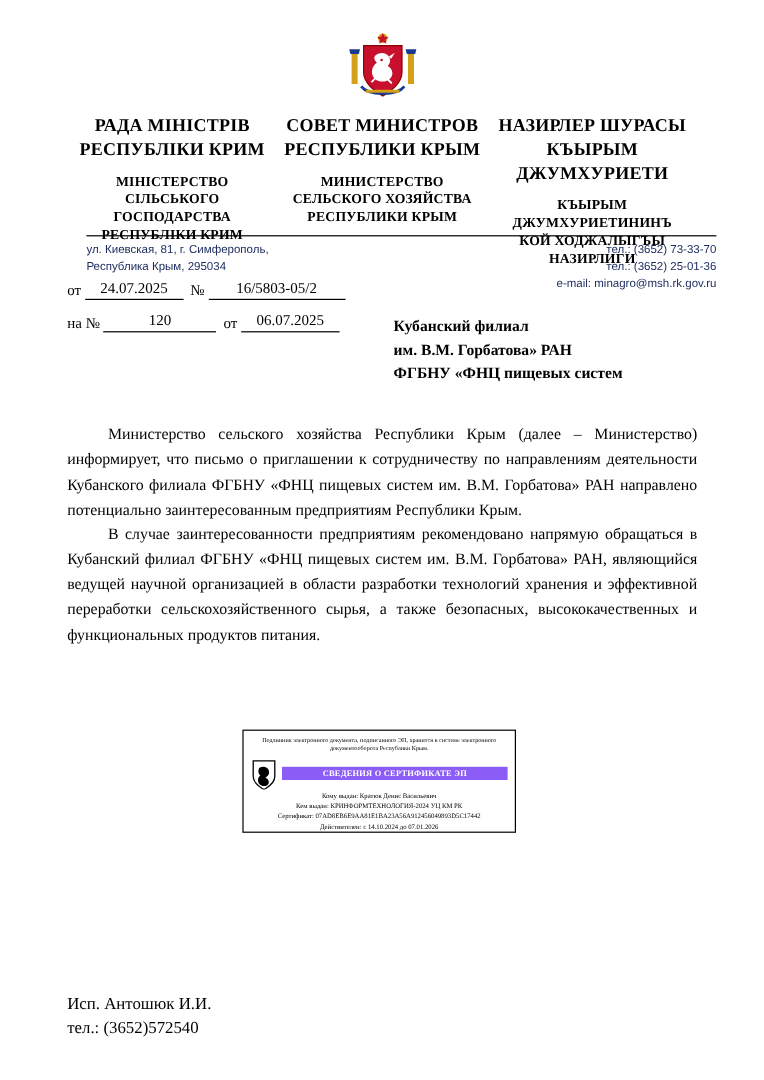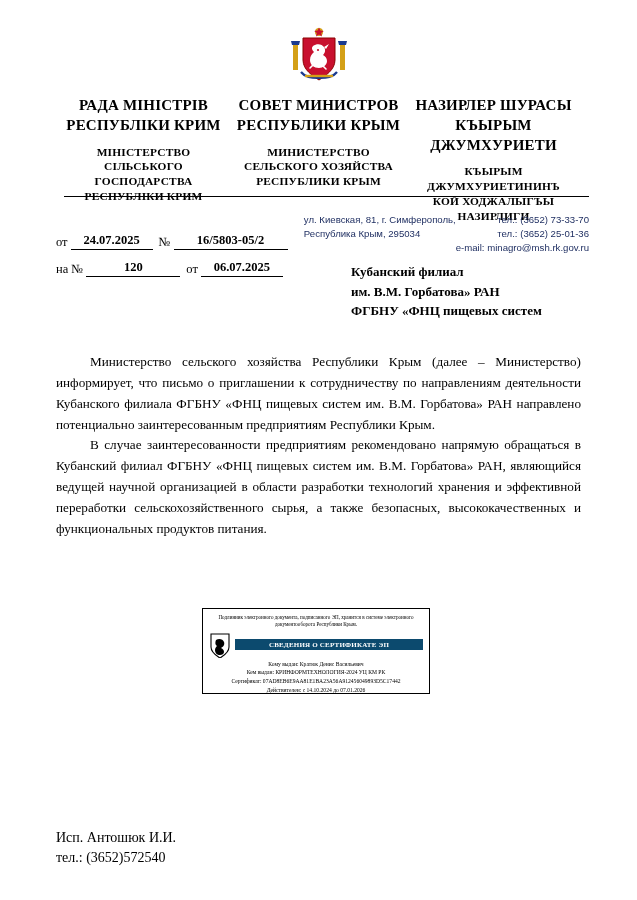--- a/index.html
+++ b/index.html
@@ -61,26 +61,26 @@
   }
   .lang-col .ministry {
     font-size: 11.4px;
     line-height: 1.3;
   }
 
   
   .contact-bar {
     position: absolute;
     top: 196px;
-    left: 64px;
+    left: 72px;
     width: 525px;
     border-top: 1.6px solid #000;
-    padding-top: 16px;
-    display: flex;
-    justify-content: flex-end;
+    padding-top: 5px;
+    display: flex;
+    justify-content: space-between;
     font-family: "Liberation Sans", sans-serif;
     font-size: 9.6px;
     line-height: 1.45;
     color: #1a2a5e;
   }
   .contact-left { text-align: left; }
   .contact-right { text-align: right; }
 
   
   .ref-block {
@@ -98,33 +98,32 @@
   }
   .ref-label {
     white-space: nowrap;
     padding-right: 3px;
   }
   .ref-val {
     border-bottom: 1px solid #000;
     text-align: center;
     padding: 0 4px 1px 4px;
     white-space: nowrap;
-    font-weight: bold;
   }
   .ref-val.w1 { width: 74px; }
   .ref-val.w2 { width: 106px; }
   .ref-val.w3 { width: 86px; }
   .ref-val.w4 { width: 74px; }
   .gap { width: 6px; }
 
   
   .addressee {
     position: absolute;
     top: 262px;
-    left: 351px;
+    left: 328px;
     width: 250px;
     font-weight: bold;
     font-size: 13px;
     line-height: 1.5;
   }
 
   
   .body-text {
     position: absolute;
     top: 352px;
@@ -178,21 +177,21 @@
   }
   .stamp-logo {
     width: 22px;
     height: 26px;
     flex: 0 0 22px;
   }
   .stamp-title-wrap {
     flex: 1 1 auto;
   }
   .stamp-title {
-    background: #0c4a6e;
+    background: #8b5cf6;
     color: #fff;
     font-size: 7px;
     font-weight: bold;
     letter-spacing: 0.2px;
     padding: 1.5px 0;
   }
   .stamp-lines {
     font-size: 5.6px;
     line-height: 1.55;
     margin-top: 2px;

